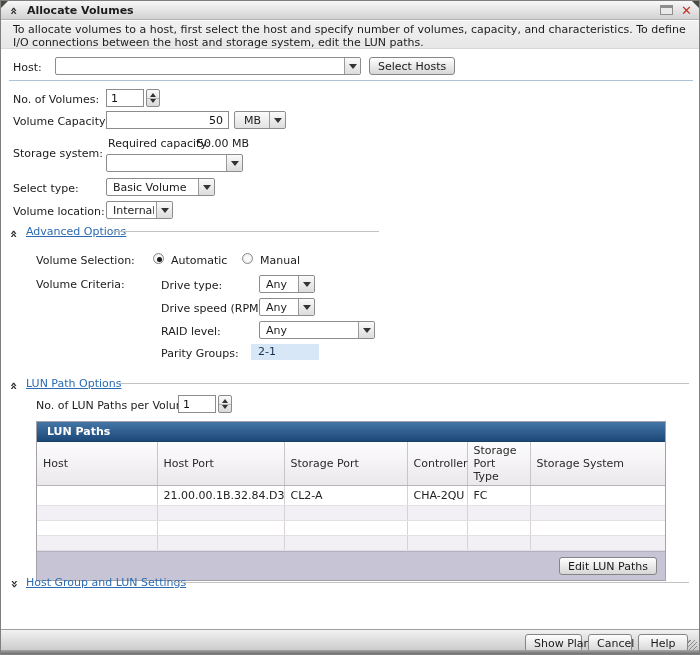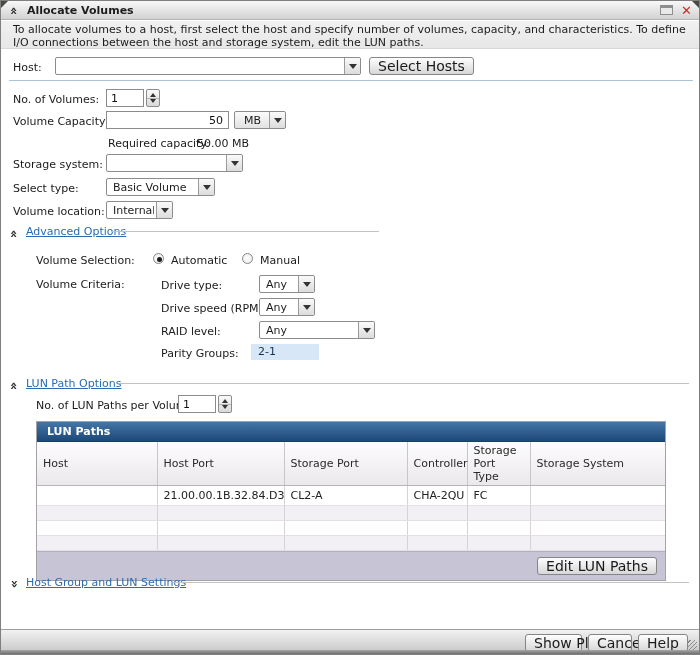--- a/index.html
+++ b/index.html
@@ -35,21 +35,21 @@
 
   
   .combo { position:absolute; height:18px; background:#fff; border:1px solid #8c8c8c; border-radius:2px; cursor:pointer; }
   .combo-text { position:absolute; left:6px; top:2px; right:18px; overflow:hidden; white-space:nowrap; }
   .combo-btn { position:absolute; top:0; right:0; bottom:0; width:16px;
     border-left:1px solid #9a9a9a; background:linear-gradient(#fafafa,#dcdcdc);
     display:flex; align-items:center; justify-content:center; border-radius:0 2px 2px 0; }
   .tri-down { width:0; height:0; border-left:4px solid transparent; border-right:4px solid transparent; border-top:5px solid #333; }
 
   
-  .btn { position:absolute; height:18px; padding:0 8px; font-family:inherit; font-size:14px; color:#1a1a1a;
+  .btn { position:absolute; height:18px; padding:0 8px; font-family:inherit; font-size:11px; color:#1a1a1a;
     background:linear-gradient(#fefefe,#d7d7d7); border:1px solid #858585; border-radius:3px; cursor:pointer; white-space:nowrap; }
 
   
   .spin { position:absolute; height:18px; }
   .spin-input { position:absolute; left:0; top:0; width:38px; height:18px; border:1px solid #8c8c8c;
     font-family:inherit; font-size:11px; padding:0 4px; color:#111; background:#fff; }
   .spin-btns { position:absolute; left:40px; top:0; width:14px; height:18px; border:1px solid #8c8c8c;
     background:linear-gradient(#fafafa,#d9d9d9); border-radius:2px; cursor:pointer; }
   .spin-up, .spin-dn { position:absolute; left:3px; width:0; height:0; border-left:3px solid transparent; border-right:3px solid transparent; }
   .spin-up { top:3px; border-bottom:4px solid #333; }
@@ -132,21 +132,21 @@
   <div class="combo" style="left:233px;top:110px;width:52px;background:linear-gradient(#fbfbfb,#e2e2e2)">
     <span class="combo-text" style="left:9px">MB</span>
     <span class="combo-btn">
         <i class="tri-down"></i>
       </span>
   </div>
 
   <span class="lbl" style="left:107px;top:136px">Required capacity:</span>
   <span class="lbl" style="left:196px;top:136px">50.00 MB</span>
 
-  <span class="lbl" style="left:12px;top:157px">Storage system:</span>
+  <span class="lbl" style="left:12px;top:146px">Storage system:</span>
   <div class="combo" style="left:105px;top:153px;width:137px">
     <span class="combo-text"></span>
     <span class="combo-btn">
         <i class="tri-down"></i>
       </span>
   </div>
 
   <span class="lbl" style="left:12px;top:181px">Select type:</span>
   <div class="combo" style="left:105px;top:177px;width:109px">
     <span class="combo-text">Basic Volume</span>

